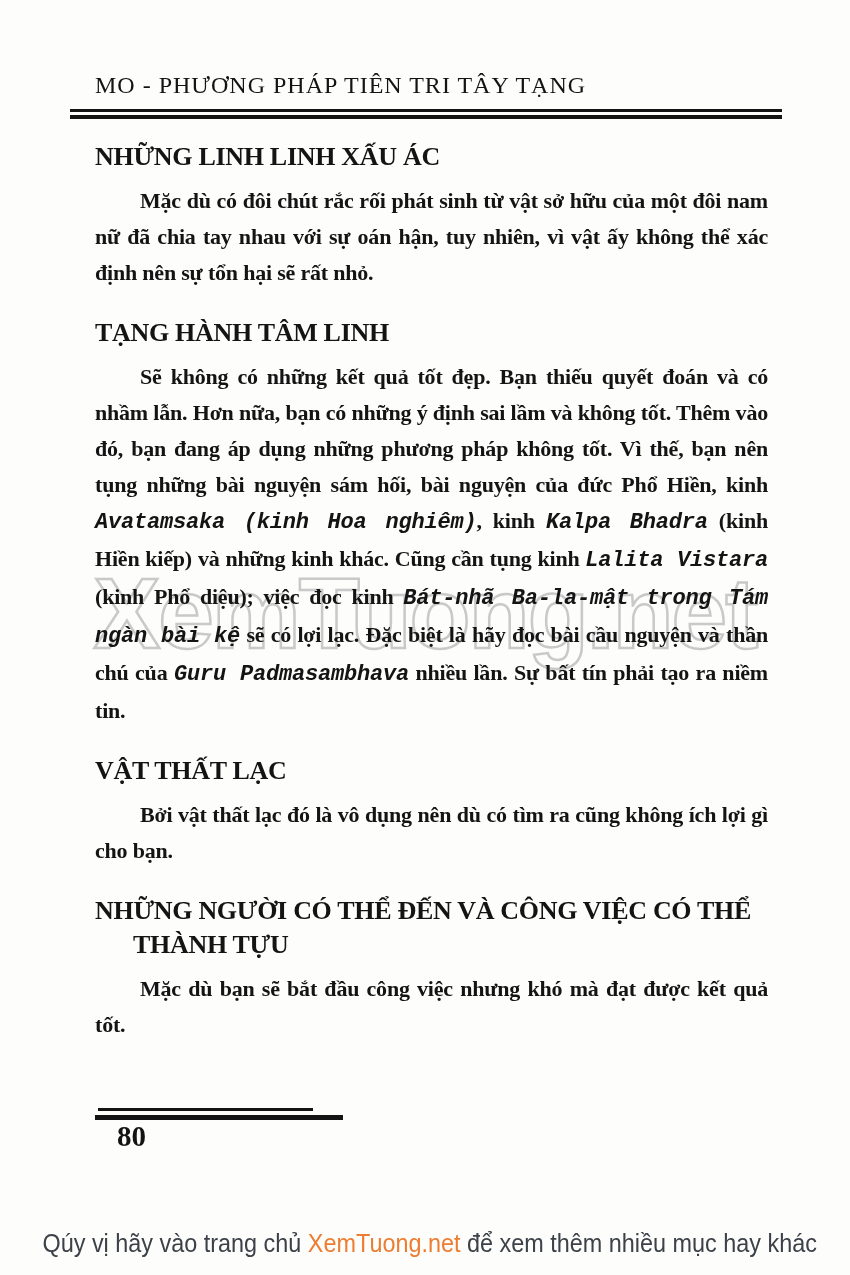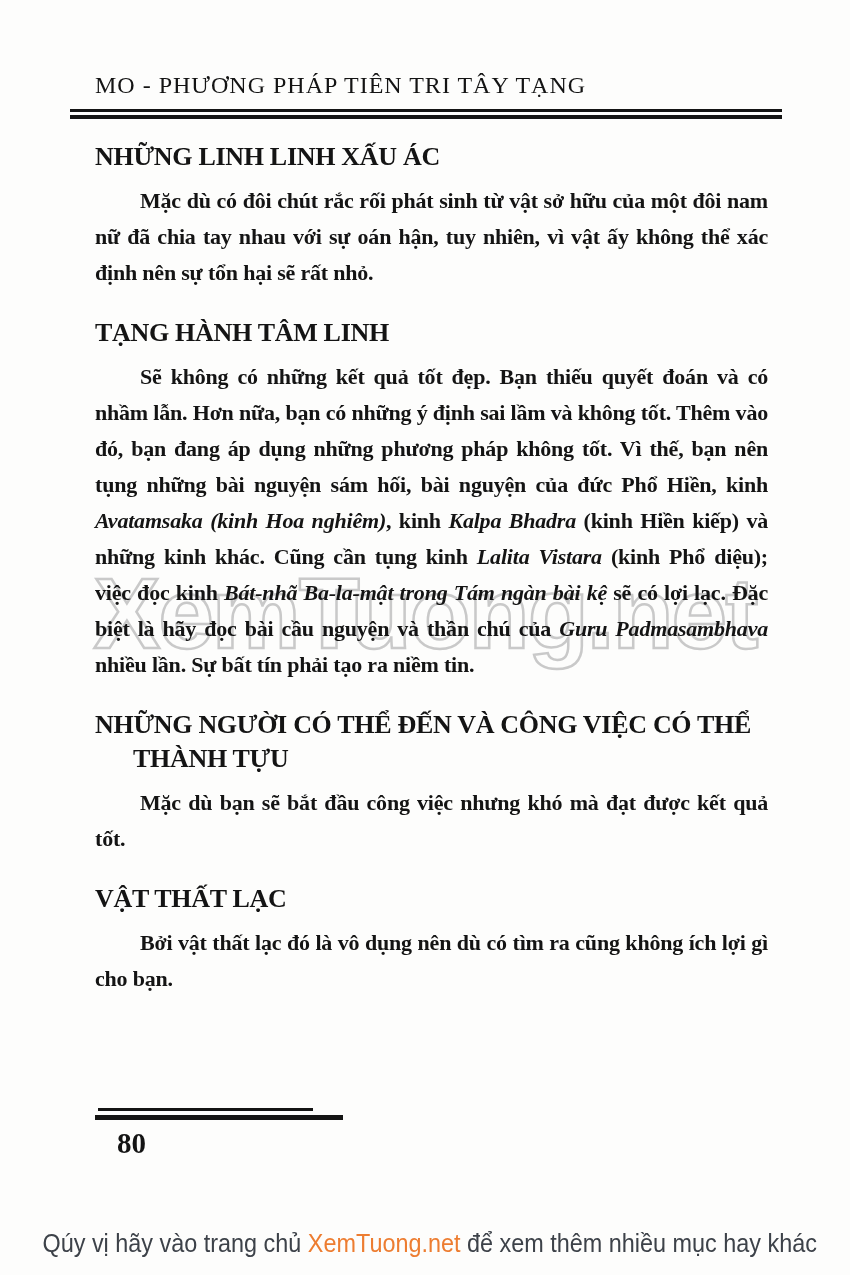--- a/index.html
+++ b/index.html
@@ -60,38 +60,37 @@
   }
   .paragraph{
     margin:9px 12px 0 0;
     font-size:22px;
     font-weight:700;
     line-height:36px;
     text-align:justify;
     text-indent:45px;
     letter-spacing:-0.2px;
   }
-  .paragraph i{font-style:italic;}
+  .paragraph i{font-style:italic;font-family:Liberation Mono, monospace;}
   .pagefoot{
     position:absolute;
     left:95px;top:1108px;
     z-index:1;
   }
   .foot-rule-thin{
     width:215px;height:3px;
     margin-left:3px;
     background:var(--ink,#141414);
   }
   .foot-rule-thick{
     width:248px;height:5px;
     margin-top:4px;
     background:var(--ink,#141414);
   }
   .page-number{
-    margin-top:7px;
     padding-left:22px;
     font-size:29px;
     font-weight:700;
   }
   .footer{
     position:absolute;
     left:0;right:0;top:1228px;
     z-index:1;
     text-align:center;
     font-family:"Liberation Sans", sans-serif;
@@ -120,26 +119,26 @@
     <div id="sections">
         <section class="first">
           <h2 class="section-heading">NHỮNG LINH LINH XẤU ÁC</h2>
           <p class="paragraph"><span>Mặc dù có đôi chút rắc rối phát sinh từ vật sở hữu của một đôi nam nữ đã chia tay nhau với sự oán hận, tuy nhiên, vì vật ấy không thể xác định nên sự tổn hại sẽ rất nhỏ.</span></p>
         </section>
         <section>
           <h2 class="section-heading">TẠNG HÀNH TÂM LINH</h2>
           <p class="paragraph"><span>Sẽ không có những kết quả tốt đẹp. Bạn thiếu quyết đoán và có nhầm lẫn. Hơn nữa, bạn có những ý định sai lầm và không tốt. Thêm vào đó, bạn đang áp dụng những phương pháp không tốt. Vì thế, bạn nên tụng những bài nguyện sám hối, bài nguyện của đức Phổ Hiền, kinh </span><i>Avatamsaka (kinh Hoa nghiêm)</i><span>, kinh </span><i>Kalpa Bhadra</i><span> (kinh Hiền kiếp) và những kinh khác. Cũng cần tụng kinh </span><i>Lalita Vistara</i><span> (kinh Phổ diệu); việc đọc kinh </span><i>Bát-nhã Ba-la-mật trong Tám ngàn bài kệ</i><span> sẽ có lợi lạc. Đặc biệt là hãy đọc bài cầu nguyện và thần chú của </span><i>Guru Padmasambhava</i><span> nhiều lần. Sự bất tín phải tạo ra niềm tin.</span></p>
         </section>
         <section>
+          <h2 class="section-heading">VẬT THẤT LẠC</h2>
+          <p class="paragraph"><span>Bởi vật thất lạc đó là vô dụng nên dù có tìm ra cũng không ích lợi gì cho bạn.</span></p>
+        </section>
+        <section>
           <h2 class="section-heading">NHỮNG NGƯỜI CÓ THỂ ĐẾN VÀ CÔNG VIỆC CÓ THỂ THÀNH TỰU</h2>
           <p class="paragraph"><span>Mặc dù bạn sẽ bắt đầu công việc nhưng khó mà đạt được kết quả tốt.</span></p>
-        </section>
-        <section>
-          <h2 class="section-heading">VẬT THẤT LẠC</h2>
-          <p class="paragraph"><span>Bởi vật thất lạc đó là vô dụng nên dù có tìm ra cũng không ích lợi gì cho bạn.</span></p>
         </section>
       </div>
   </div>
 
   <div class="pagefoot">
     <div class="foot-rule-thin"></div>
     <div class="foot-rule-thick"></div>
     <div class="page-number">80</div>
   </div>
 

